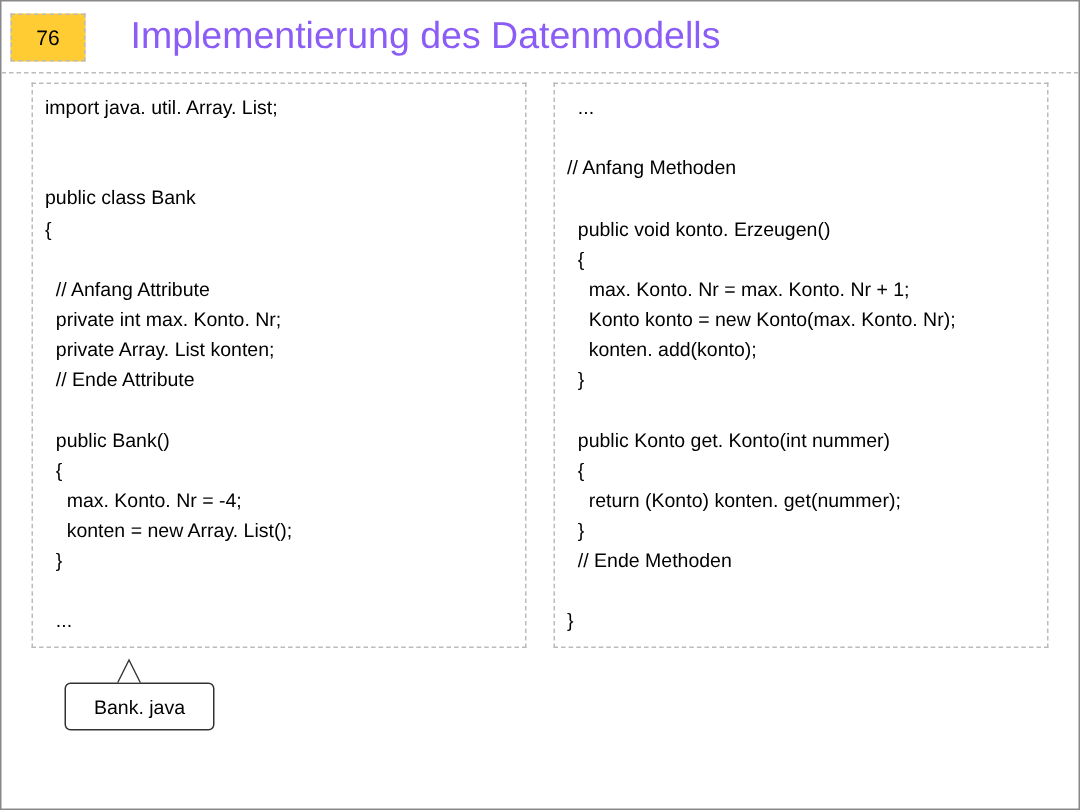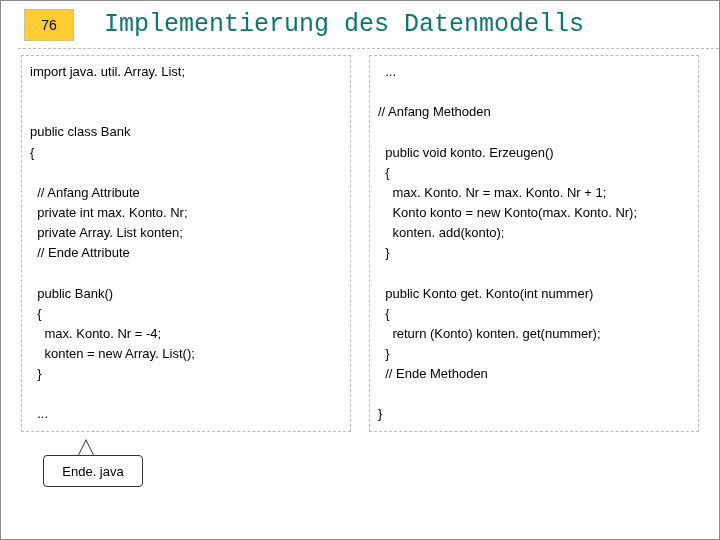--- a/index.html
+++ b/index.html
@@ -15,38 +15,37 @@
     width: 720px;
     height: 540px;
     border: 1px solid #888;
     position: relative;
   }
   .header {
     display: flex;
     align-items: center;
     border-bottom: 1px dashed #bbb;
     height: 48px;
-    margin-left: 17px;
   }
   .pagenum-box {
     width: 50px;
     background: #ffcc33;
     border: 1px dashed #bbb;
     font-size: 14px;
     font-family: Verdana, Arial, sans-serif;
     display: flex;
     align-items: center;
     justify-content: center;
     height: 32px;
     margin: 6px;
   }
   .title {
-    color: #0f766e;
+    color: #8b5cf6;
     font-size: 25px;
-    font-family: Liberation Mono, monospace;
+    font-family: Liberation Sans, sans-serif;
     margin-left: 24px;
   }
   .code-row {
     display: flex;
     gap: 18px;
     padding: 6px 20px 0 20px;
   }
   .code-box {
     border: 1px dashed #bbb;
     padding: 6px 8px;
@@ -140,15 +139,15 @@
     return (Konto) konten. get(nummer);
   }
   // Ende Methoden
 
 }</div>
   </div>
 
   <div class="callout-tail-border"></div>
   <div class="callout-tail"></div>
   <div class="callout">
-    <span>Ende. java</span>
+    <span>Bank. java</span>
   </div>
 </div>
 
 </body></html>

